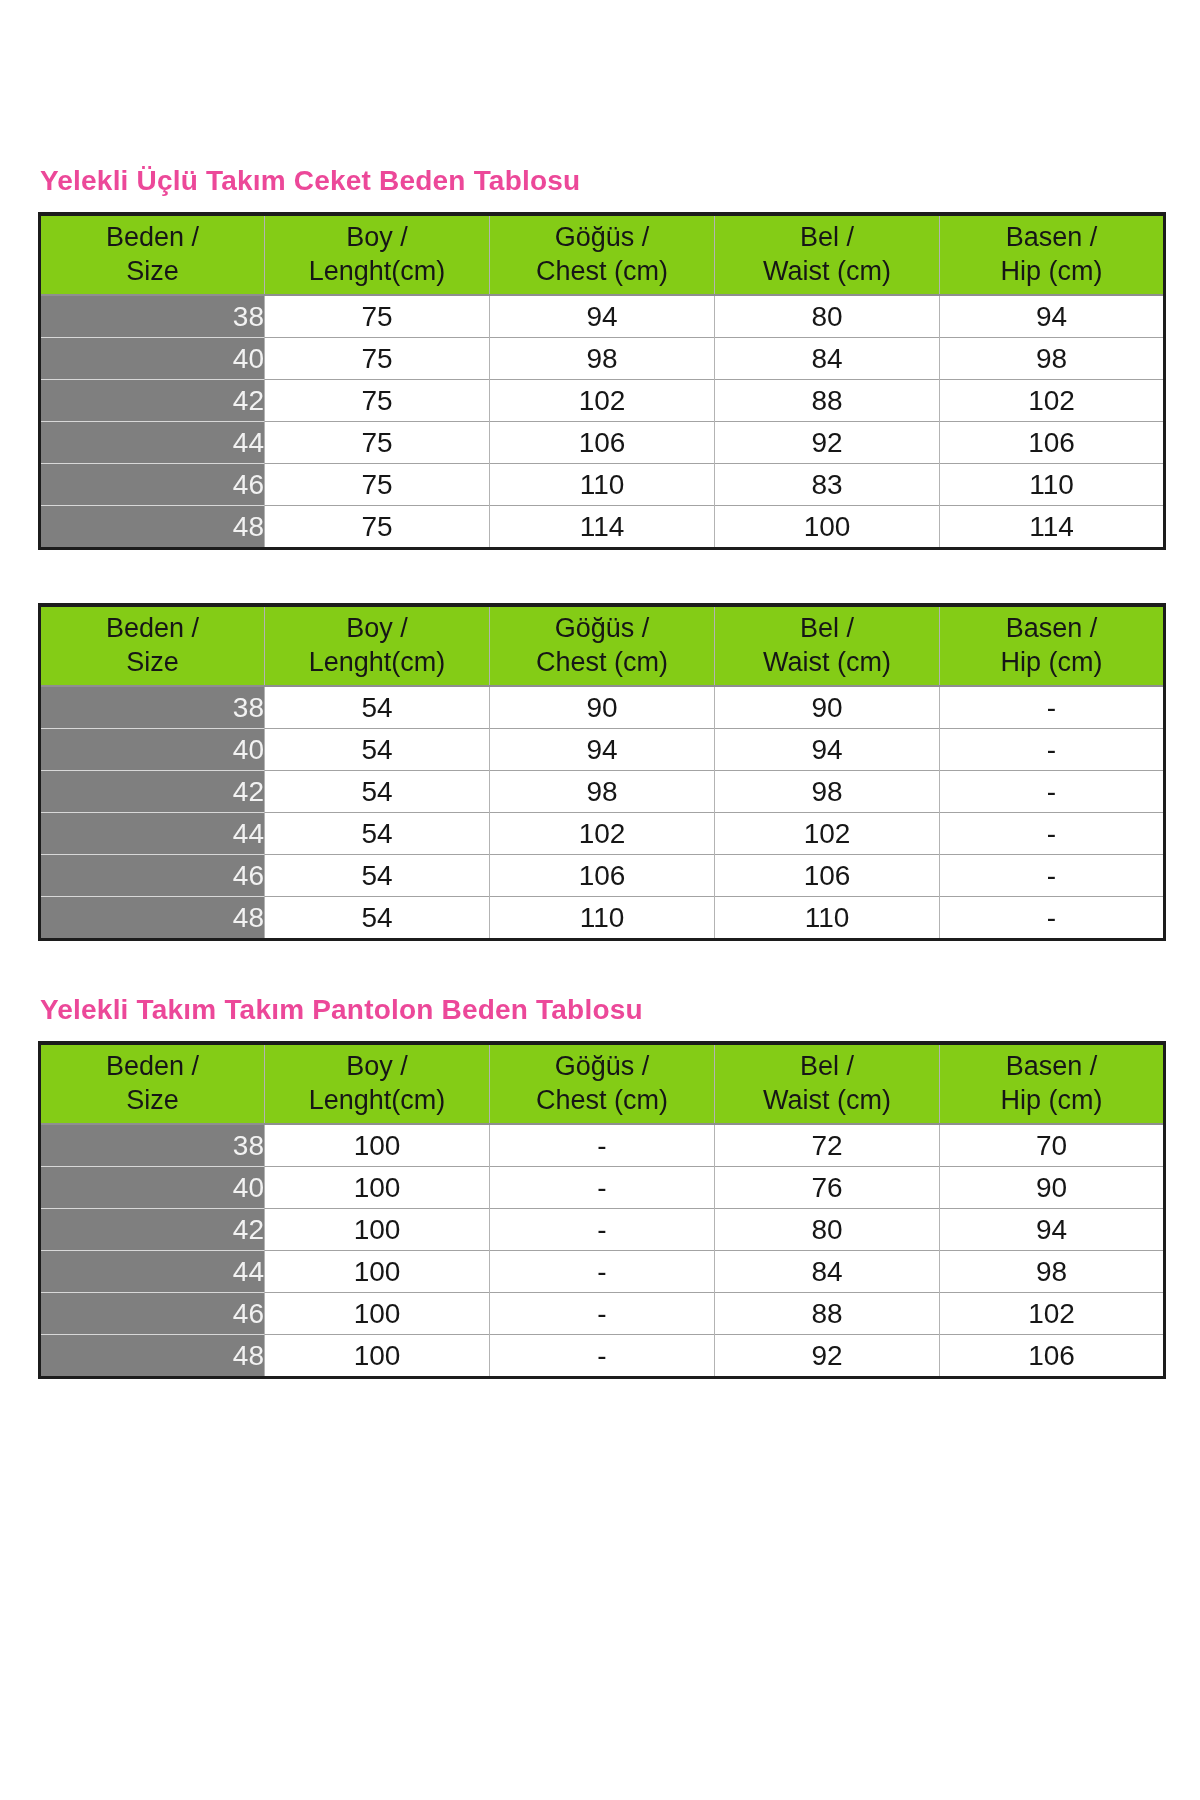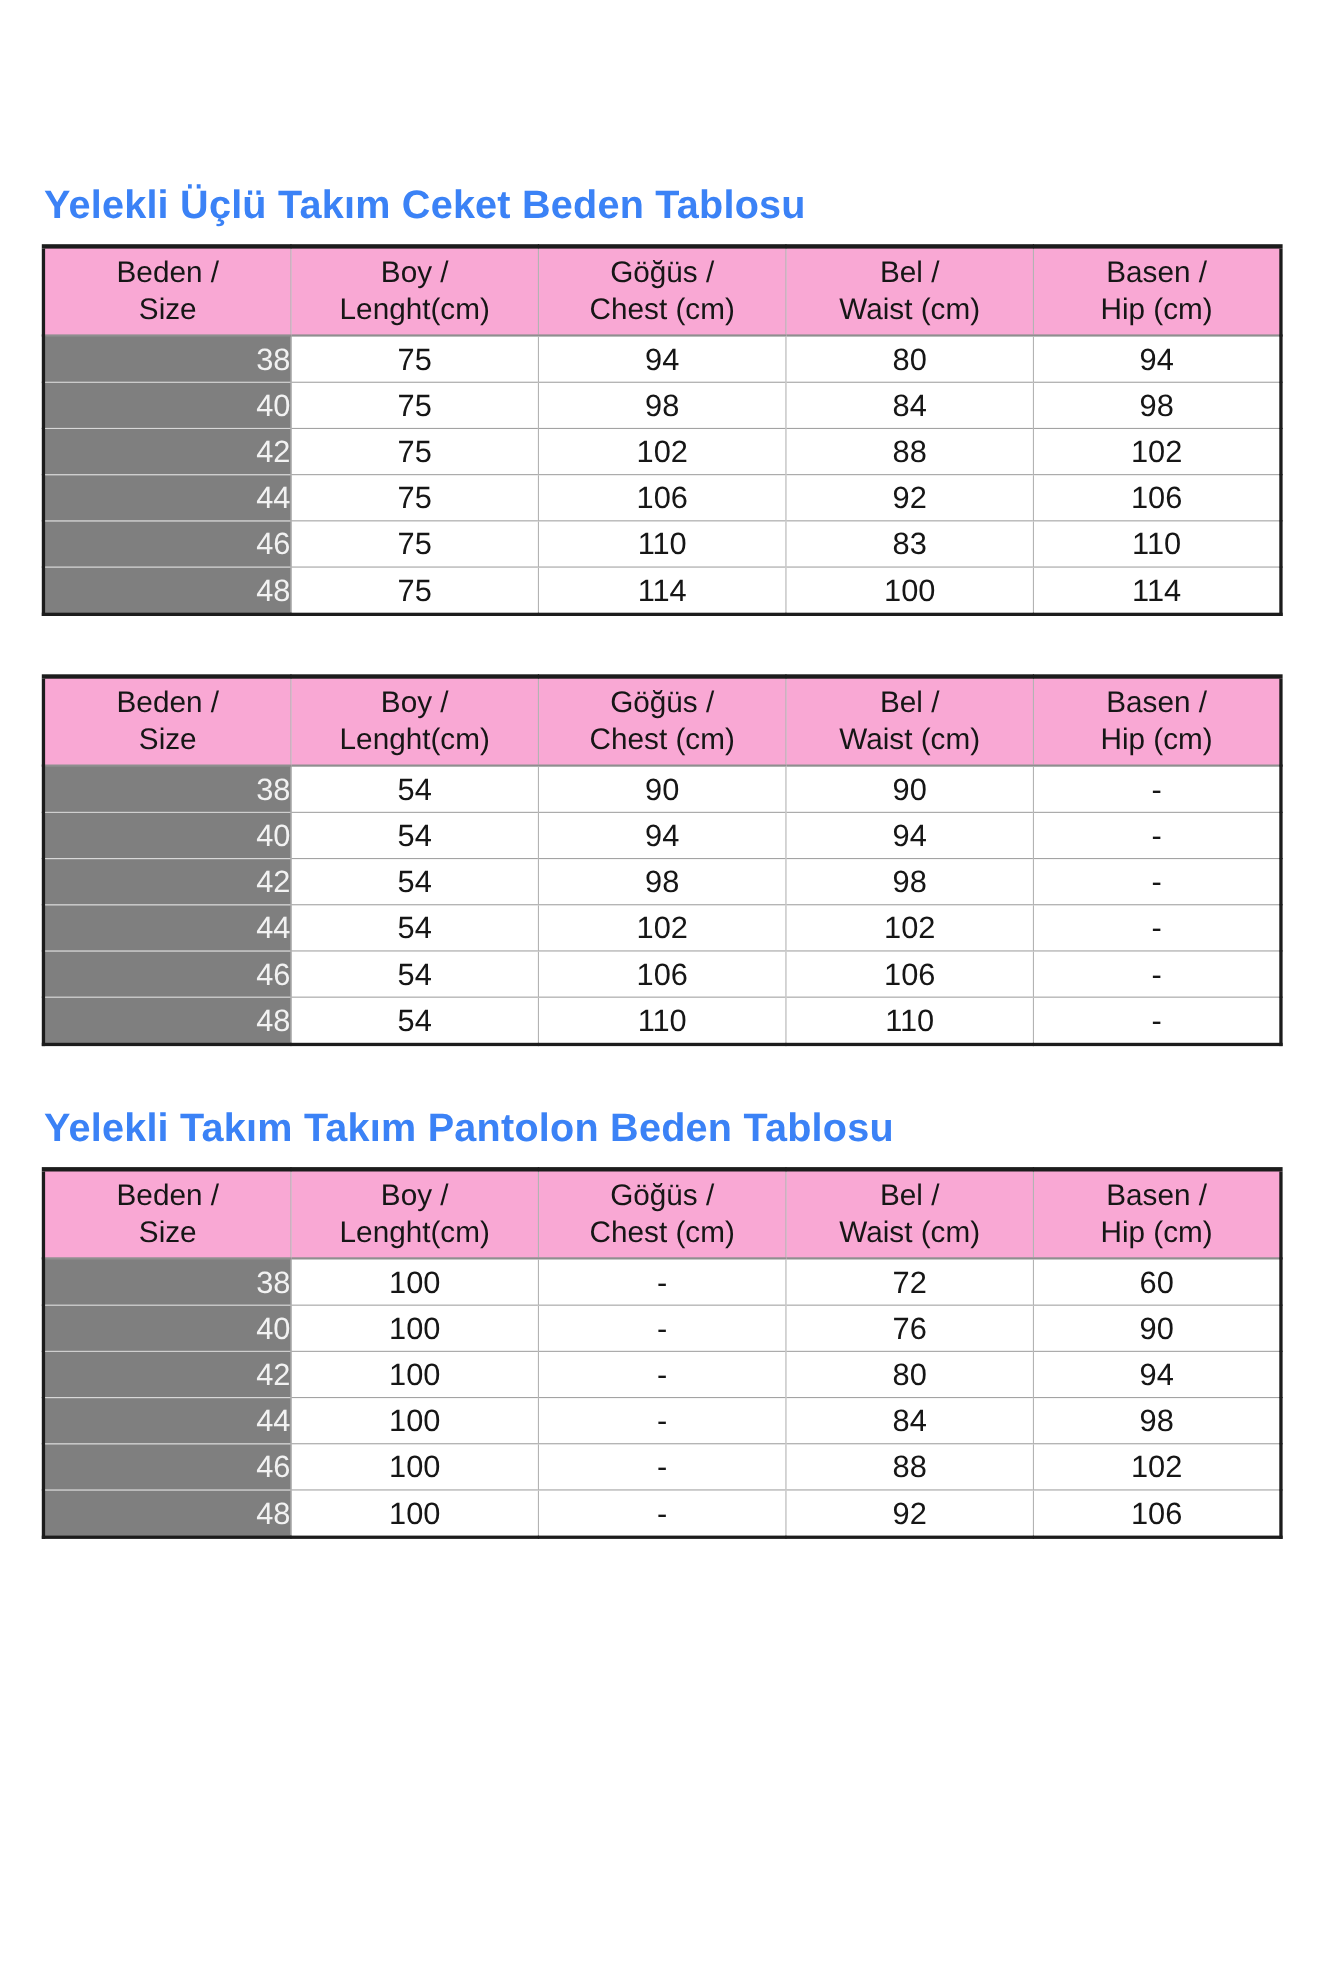--- a/index.html
+++ b/index.html
@@ -15,42 +15,42 @@
     overflow: hidden;
   }
   .page {
     padding: 165px 30px 0 38px;
   }
   .size-section {
     margin-bottom: 53px;
   }
   .table-title {
     margin: 0 0 15px 2px;
-    font-size: 36px;
+    font-size: 28px;
     font-weight: 700;
-    color: #3b82f6;
+    color: #ec4899;
     letter-spacing: 0.2px;
   }
   table.size-table {
     width: 1128px;
     border-collapse: collapse;
     table-layout: fixed;
     border: 3px solid #1c1c1c;
     border-top-width: 4px;
     background: #ffffff;
   }
   table.size-table th {
     height: 78px;
     font-size: 27px;
     font-weight: 400;
     color: #161616;
     text-align: center;
     vertical-align: middle;
     line-height: 1.25;
-    background: #f9a8d4;
+    background: #84cc16;
     border-left: 1px solid #b3b3b3;
     border-bottom: 2px solid #8f8f8f;
     padding: 0;
   }
   table.size-table th:first-child {
     border-left: none;
   }
   table.size-table td {
     height: 41px;
     font-size: 28px;
@@ -218,21 +218,21 @@
           <th><span>Basen /</span><br><span>Hip (cm)</span></th>
         </tr>
       </thead>
       <tbody>
 
           <tr>
             <td class="size-cell">38</td>
             <td>100</td>
             <td>-</td>
             <td>72</td>
-            <td>60</td>
+            <td>70</td>
           </tr>
 
           <tr>
             <td class="size-cell">40</td>
             <td>100</td>
             <td>-</td>
             <td>76</td>
             <td>90</td>
           </tr>
 

